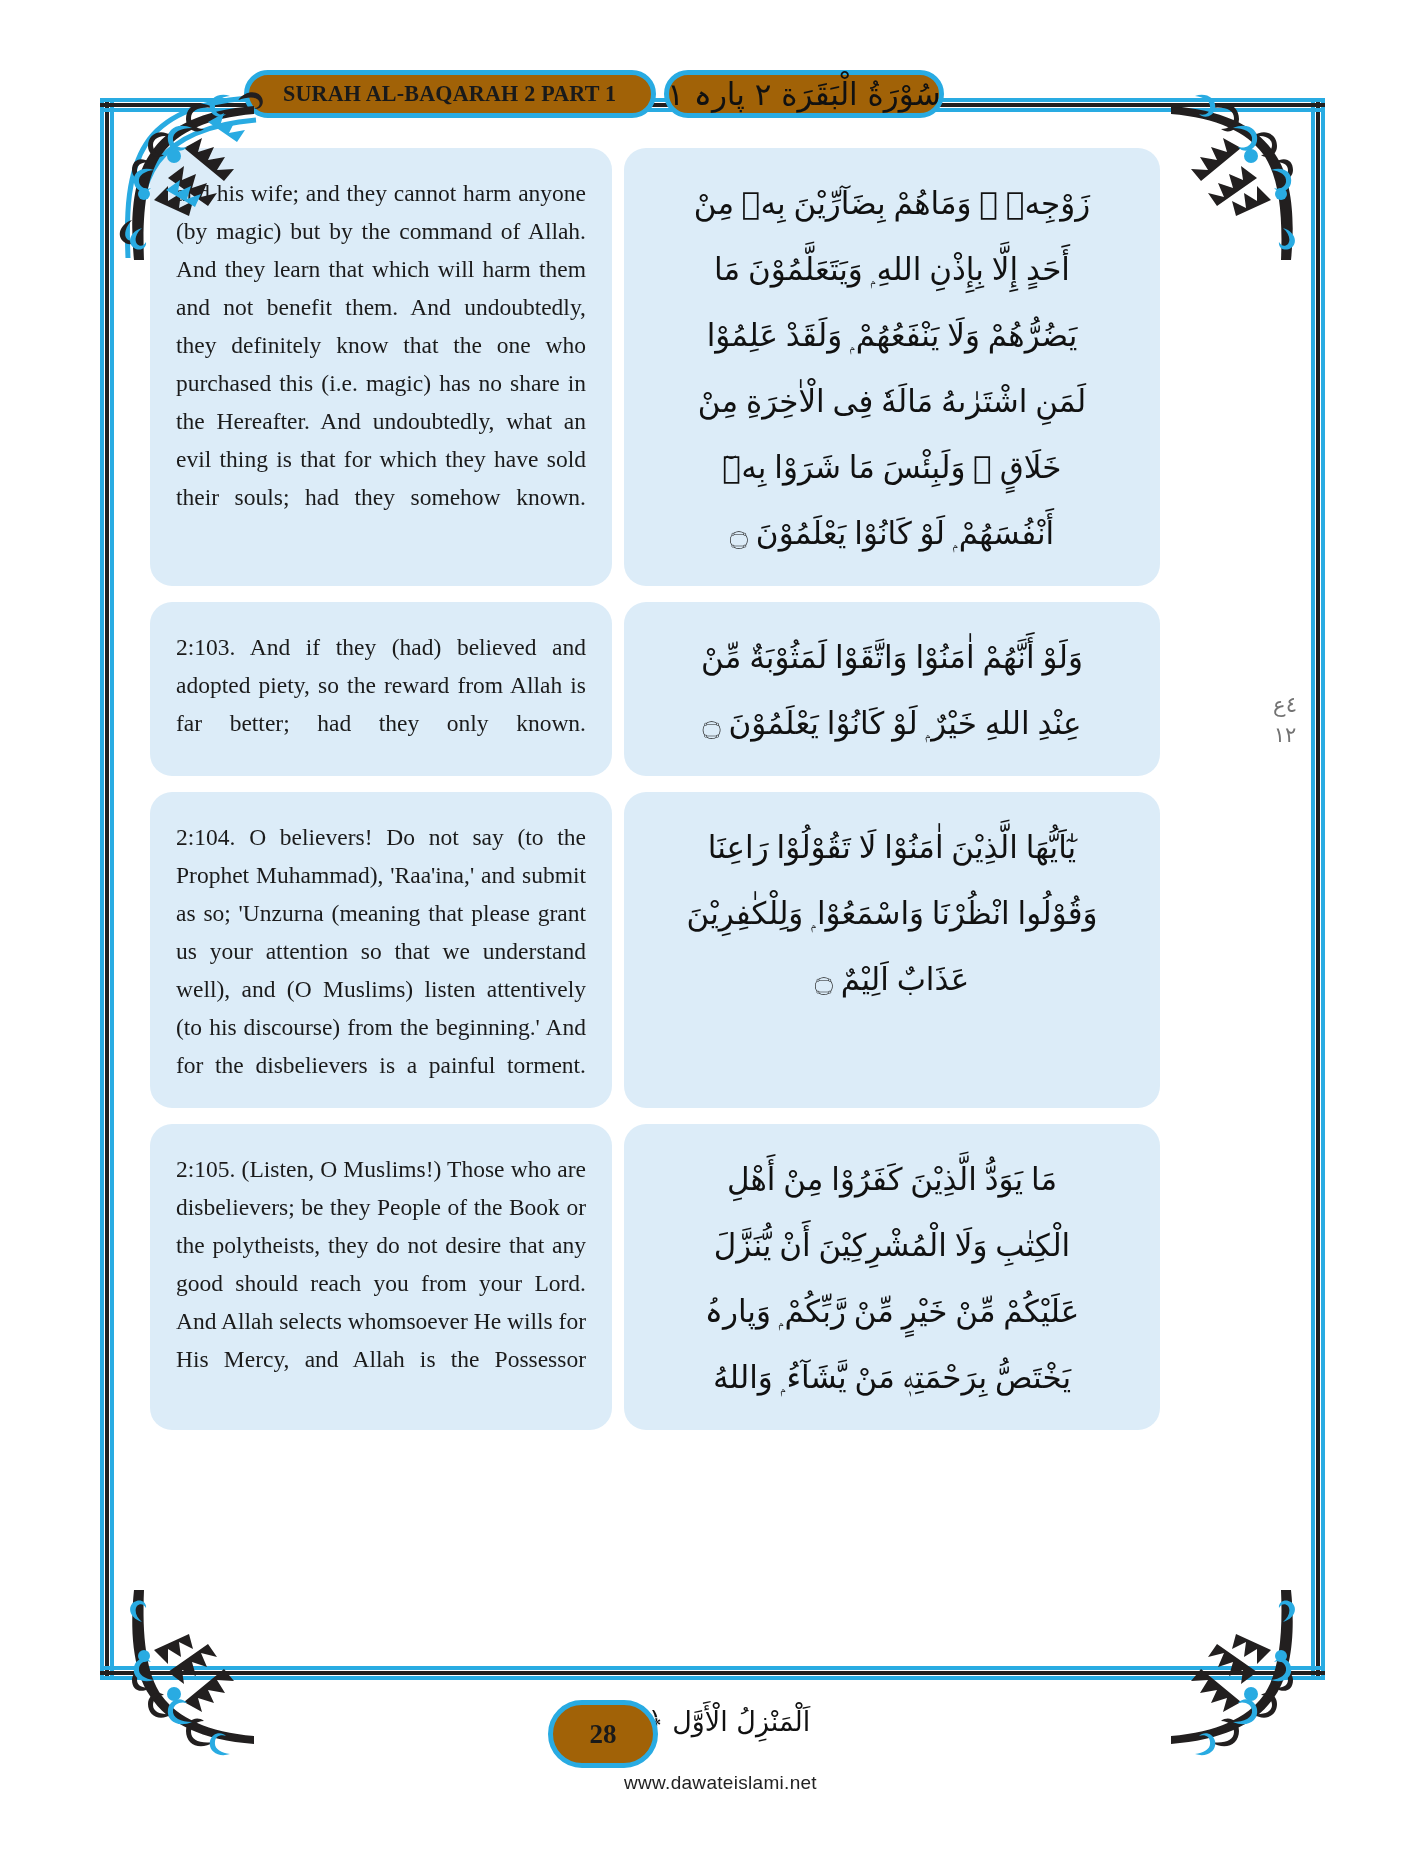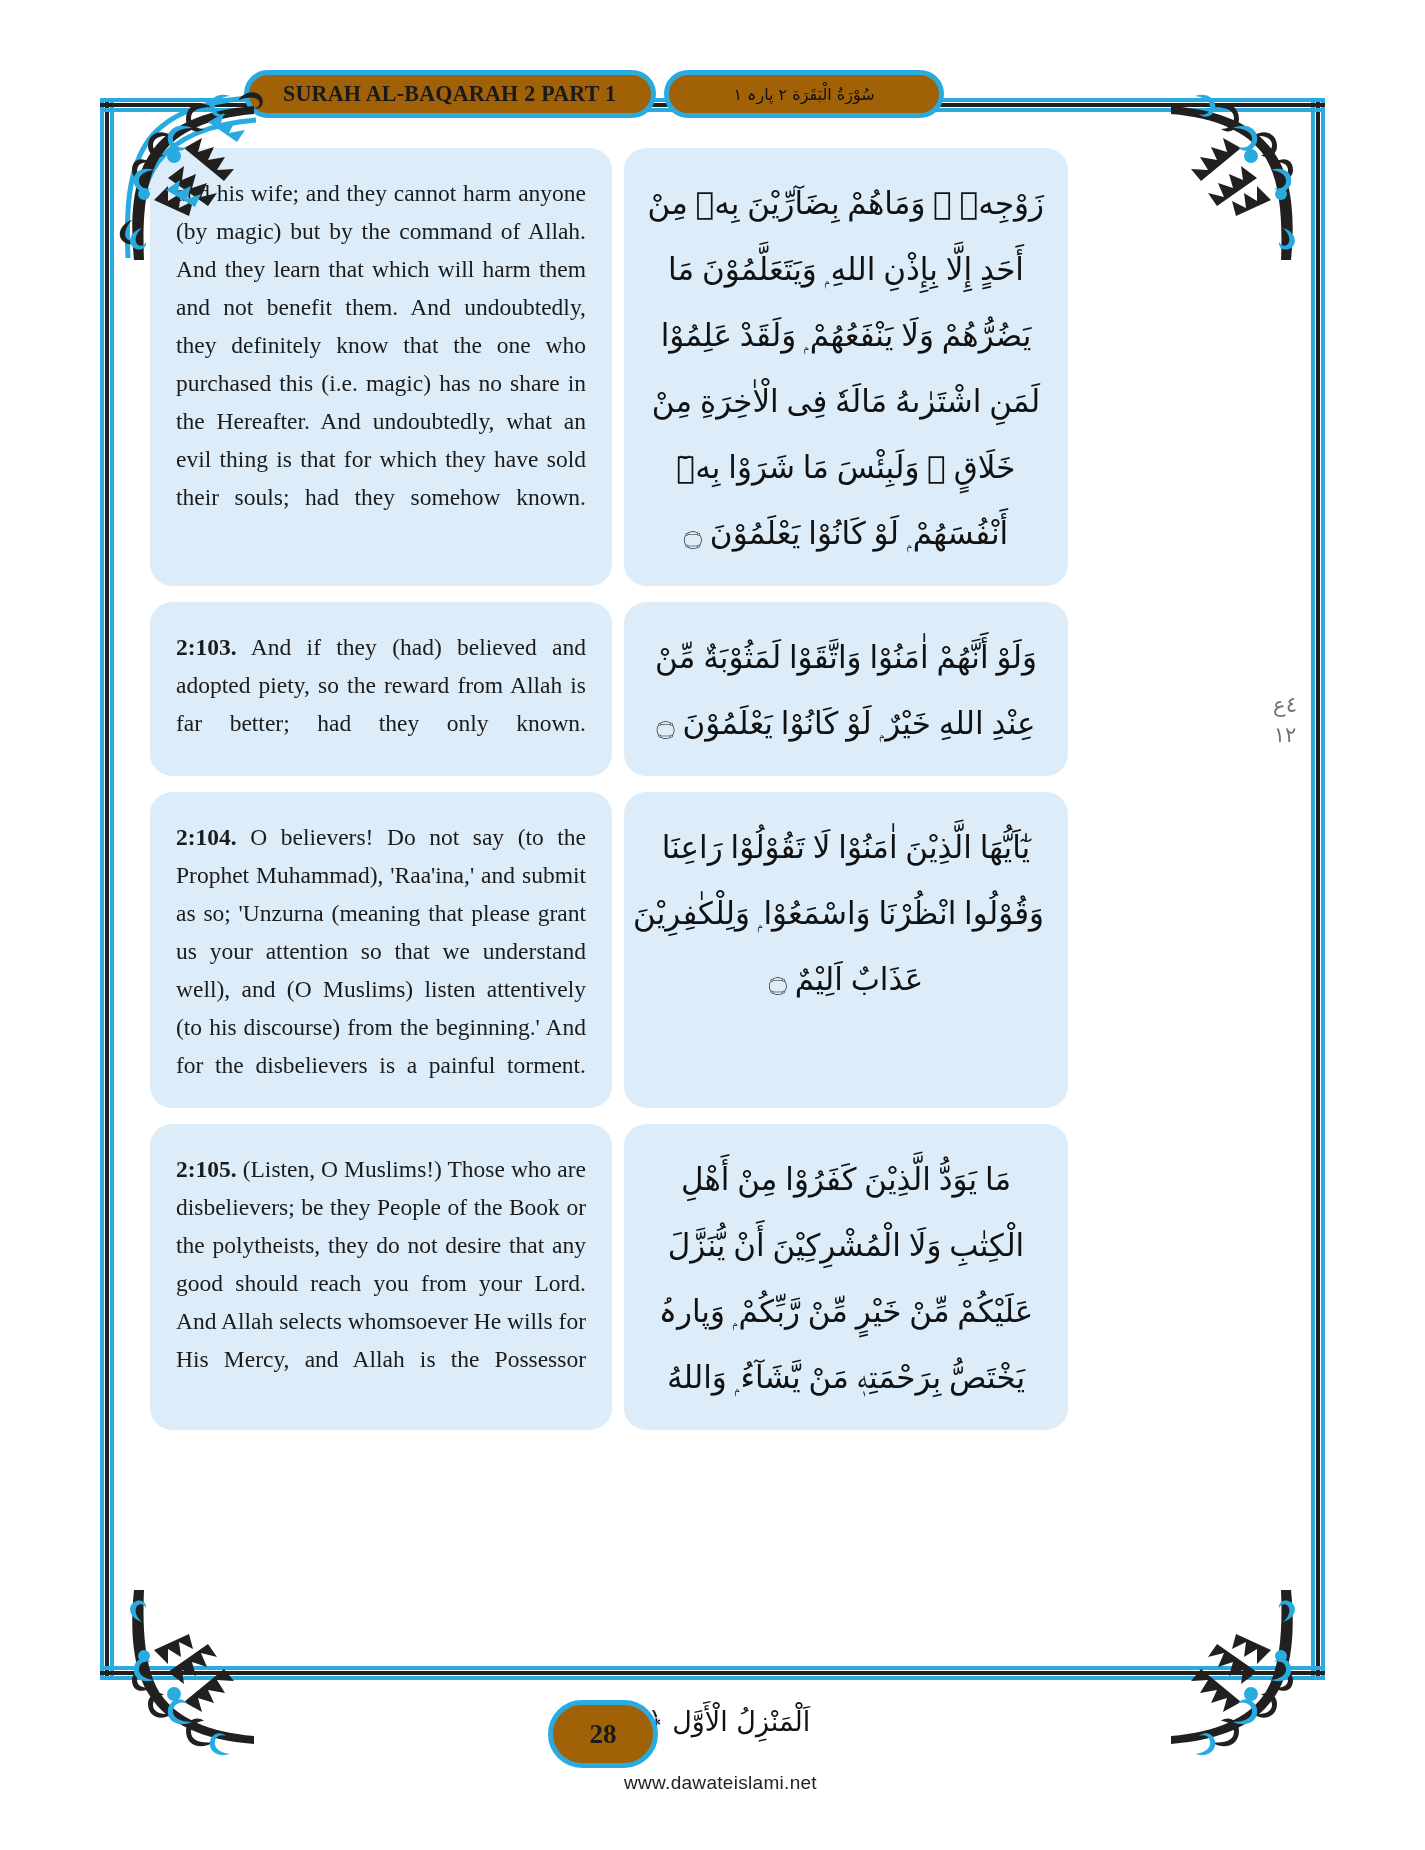--- a/index.html
+++ b/index.html
@@ -59,21 +59,21 @@
     letter-spacing:.2px;
     color:#1a1a1a;
     white-space:nowrap;
     transform:scaleX(.96);
   }
   .pill-ar{
     left:664px;top:70px;width:280px;height:48px;
   }
   .pill-ar span{
     font-family:"DejaVu Sans",sans-serif;
-    font-size:16px;color:#111;direction:rtl;white-space:nowrap;
+    font-size:31px;color:#111;direction:rtl;white-space:nowrap;
   }
 
   
   .pill-page{
     left:548px;top:1700px;width:110px;height:68px;
   }
   .pill-page span{
     font-family:"Liberation Serif",serif;
     font-weight:bold;font-size:27px;color:#1a1a1a;
   }
@@ -104,23 +104,23 @@
     width:462px;
     padding:26px 26px 24px 26px;
     font-family:"Liberation Serif",serif;
     font-size:23.5px;
     line-height:38px;
     color:#1b1b1b;
     text-align:justify;
     text-align-last:justify;
     hyphens:none;
   }
-  .panel-en .vnum{font-weight:bold;}
+  .panel-en .vnum{font-weight:normal;}
   .panel-ar{
-    width:444px;
+    width:536px;
     padding:22px 24px 20px 24px;
     direction:rtl;
     font-family:"DejaVu Sans",sans-serif;
     font-size:31px;
     line-height:66px;
     color:#111;
     text-align:center;
     word-spacing:-2px;
   }
   .panel-ar .aline{display:block;white-space:nowrap;}

